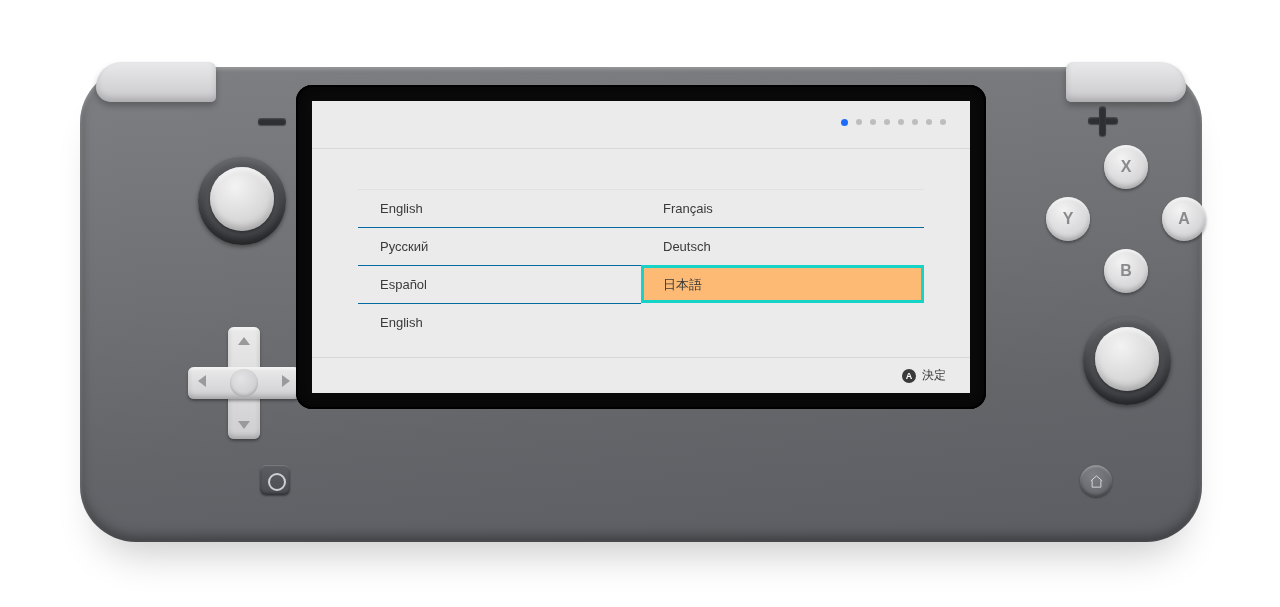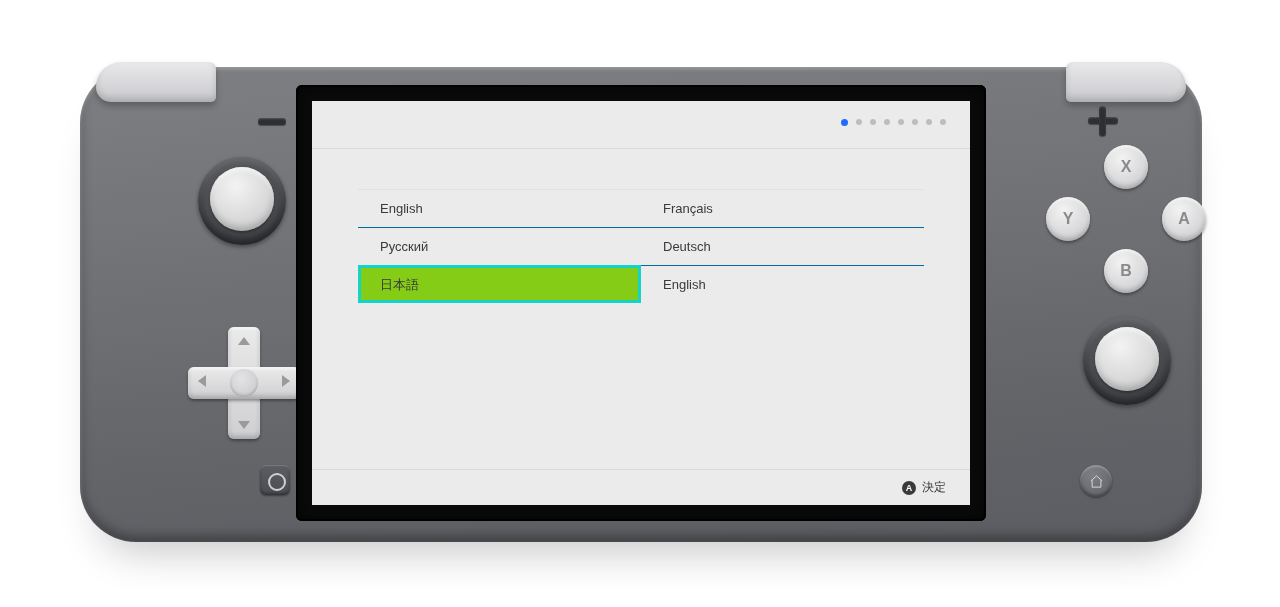--- a/index.html
+++ b/index.html
@@ -15,23 +15,23 @@
     box-shadow:
       0 30px 40px -20px rgba(0,0,0,.22),
       inset 0 2px 4px rgba(255,255,255,.30),
       inset 0 -6px 12px rgba(0,0,0,.35);
   }
 
   
   .bezel {
     position: absolute;
     left: 216px; top: 18px;
-    width: 690px; height: 436px;
+    width: 690px; height: 324px;
     background: #0a0a0a;
-    border-radius: 6px;
+    border-radius: 16px;
     box-shadow: inset 0 0 0 2px #000, inset 0 0 18px rgba(0,0,0,.7);
   }
   .screen {
     position: absolute;
     left: 16px; top: 16px; right: 16px; bottom: 16px;
     background: #ebebeb;
     display: flex; flex-direction: column;
   }
   .screen-header {
     height: 48px; position: relative;
@@ -49,21 +49,21 @@
   .lang-item {
     height: 38px; display: flex; align-items: center;
     padding: 0 22px;
     font-size: 13px; color: #3a3a3a;
     border-top: 1px solid #0369a1;
     background: transparent;
     cursor: pointer;
   }
   .lang-item:nth-child(-n+2) { border-top: 1px solid #e1e1e1; }
   .lang-item.selected {
-    background: #84cc16;
+    background: #fdba74;
     outline: 3px solid #16d3c8;
     outline-offset: -3px;
     border-top-color: transparent;
   }
 
   .screen-footer {
     height: 36px; border-top: 1px solid #d8d8d8;
     display: flex; align-items: center; justify-content: flex-end;
     padding-right: 24px; gap: 6px;
     font-size: 12px; color: #3a3a3a;
@@ -227,20 +227,21 @@
             <div class="dot"></div>
           </div>
       </div>
 
       <div class="screen-body">
         <div class="lang-grid" id="lang-grid">
             <div class="lang-item">English</div>
             <div class="lang-item">Français</div>
             <div class="lang-item">Русский</div>
             <div class="lang-item">Deutsch</div>
+            <div class="lang-item">Español</div>
             <div class="lang-item selected">日本語</div>
             <div class="lang-item">English</div>
             <div class="lang-item" style="visibility: hidden;"></div>
           </div>
       </div>
 
       <div class="screen-footer">
         <span class="a-glyph">A</span>
         <span>決定</span>
       </div>

